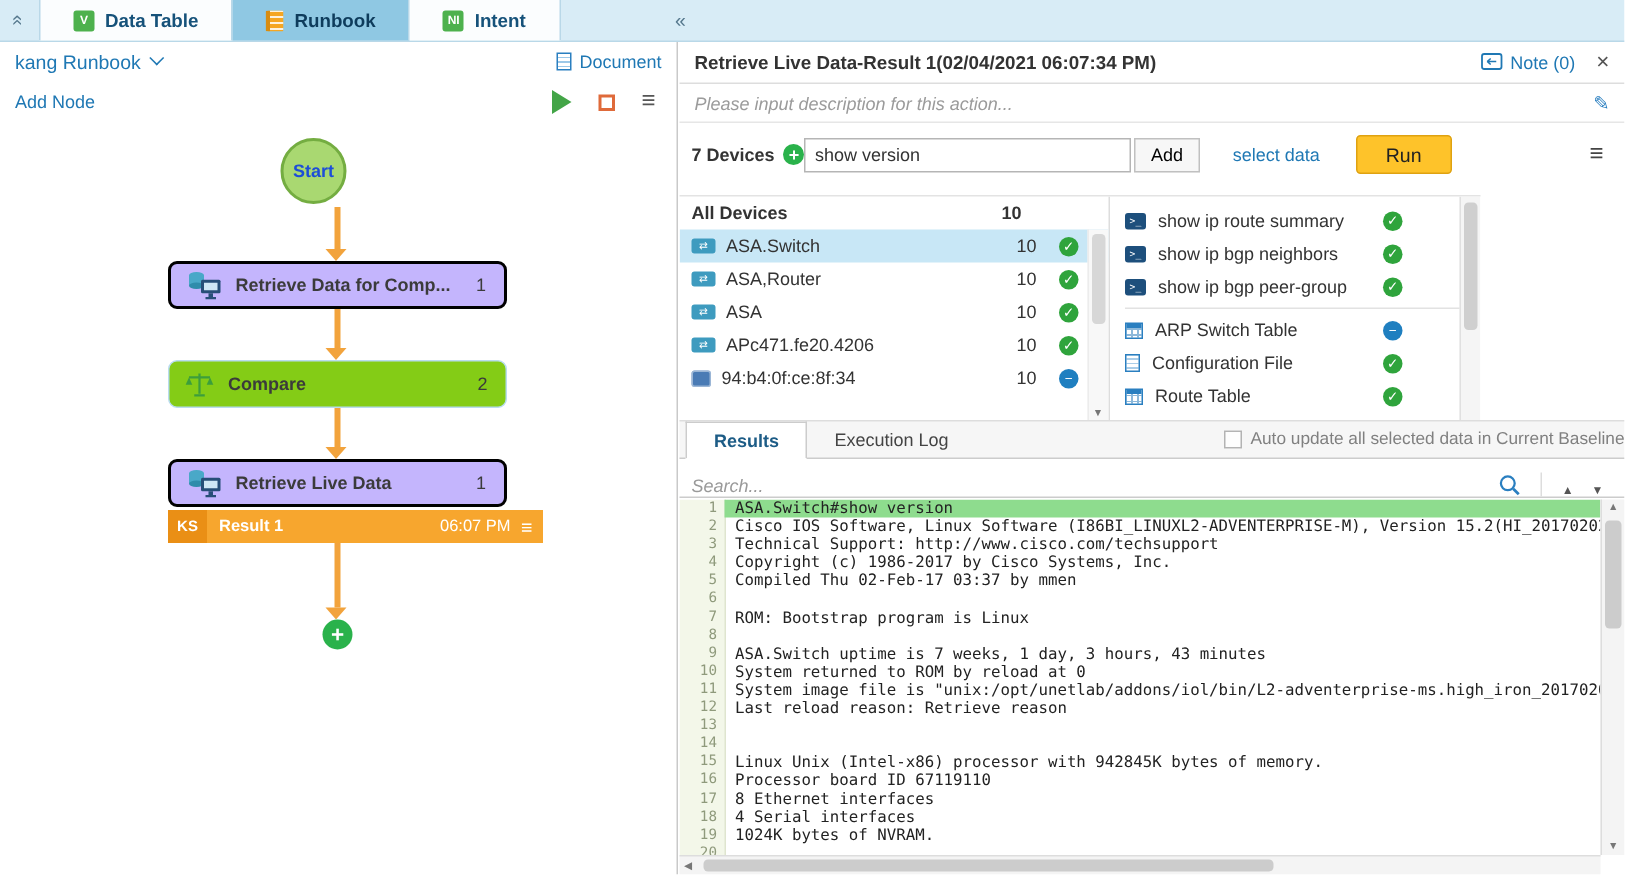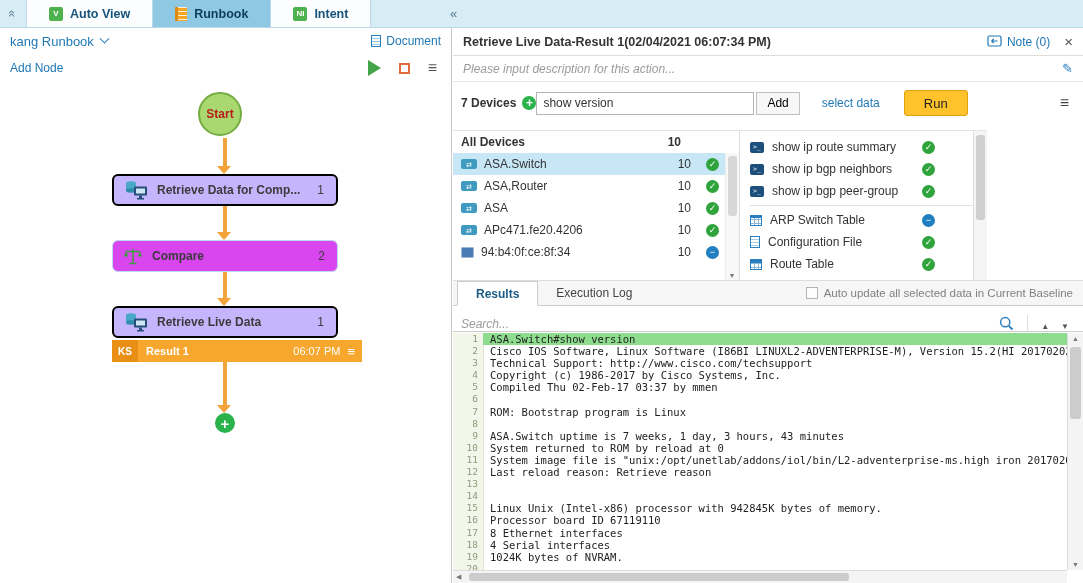--- a/index.html
+++ b/index.html
@@ -25,26 +25,26 @@
 .doc-link{color:#1f78b4;display:flex;align-items:center;gap:5px}
 .doc-ic{width:10px;height:12px;border:1px solid #2a7fc0;background:repeating-linear-gradient(to bottom,#fff 0 2px,#9cc8e8 2px 3px)}
 .lp-row2{height:28px;display:flex;align-items:center;padding:0 10px}
 .addnode{color:#1f78b4}
 .lp-tools{margin-left:auto;display:flex;align-items:center;gap:18px;padding-right:4px}
 .play{width:0;height:0;border-left:13px solid #43a547;border-top:8px solid transparent;border-bottom:8px solid transparent}
 .stop{width:11px;height:11px;border:2px solid #df6a3a;background:#fff}
 .ham{font-size:16px;color:#555;line-height:1}
 
 
-.start{position:absolute;left:198px;top:64px;width:44px;height:44px;border-radius:50%;background:#a9d871;border:2px solid #74ad41;display:flex;align-items:center;justify-content:center;font-weight:bold;color:#b91c1c}
+.start{position:absolute;left:187px;top:64px;width:44px;height:44px;border-radius:50%;background:#a9d871;border:2px solid #74ad41;display:flex;align-items:center;justify-content:center;font-weight:bold;color:#1d4ed8}
 .aline{position:absolute;left:223px;width:4px;background:#f2a33c}
 .ahead{position:absolute;left:217px;width:0;height:0;border-left:7px solid transparent;border-right:7px solid transparent;border-top:8px solid #f2a33c}
 .fnode{position:absolute;left:112px;width:226px;height:32px;border-radius:6px;display:flex;align-items:center;gap:9px;padding:0 10px}
 .fnode.lav{background:#c4b5fd;border:2px solid #000000}
-.fnode.blue{background:#d946ef;border:1px solid #b9dcef}
+.fnode.blue{background:#84cc16;border:1px solid #b9dcef}
 .fnode .nlabel{font-weight:bold;font-size:12px;color:#3b3b3b;flex:1;white-space:nowrap;overflow:hidden}
 .fnode .ncount{font-size:12px;color:#3b3b3b;padding-right:2px}
 .nicon{flex:0 0 auto;display:flex}
 .rbar{position:absolute;left:112px;top:312px;width:250px;height:22px;background:#f7a62e;display:flex;align-items:center;color:#fff}
 .rbar .ks{width:26px;height:22px;background:#ea8f15;display:flex;align-items:center;justify-content:center;font-size:10px;font-weight:bold}
 .rbar .rlabel{font-weight:bold;font-size:11px;margin-left:8px;flex:1}
 .rbar .rtime{font-size:11px;margin-right:7px}
 .rbar .rham{margin-right:7px;font-size:13px;line-height:1}
 .plusnode{position:absolute;left:215px;top:385px;width:20px;height:20px;border-radius:50%;background:#2ab24b;color:#fff;font-size:15px;font-weight:bold;display:flex;align-items:center;justify-content:center}
 
@@ -91,21 +91,21 @@
 .ic-table{width:12px;height:11px;border:1px solid #2a7fc0;flex:0 0 auto;background-image:linear-gradient(to bottom,#2a7fc0 0 2.5px,transparent 2.5px),repeating-linear-gradient(to right,transparent 0 3px,#8cb8da 3px 4px),repeating-linear-gradient(to bottom,transparent 0 3px,#8cb8da 3px 4px)}
 .ic-file{width:10px;height:12px;border:1px solid #2a7fc0;background:repeating-linear-gradient(to bottom,#fff 0 2px,#aacde8 2px 3px);flex:0 0 auto}
 .q-scroll{position:absolute;right:0;top:0;bottom:0;width:14px;background:#f5f5f5;border-left:1px solid #e0e0e0}
 .q-thumb{position:absolute;right:2px;top:4px;width:9px;height:85px;background:#cfcfcf;border-radius:3px}
 
 
 .rp-results{position:absolute;top:252px;left:0;width:630px;bottom:0}
 .res-tabs{height:26px;background:#f6f6f6;border-top:1px solid #ddd;border-bottom:1px solid #ccc;display:flex;align-items:stretch}
 .res-tab{display:flex;align-items:center;justify-content:center;padding:0 18px;color:#444}
 .res-tab.active{background:#fff;border:1px solid #ccc;border-bottom:1px solid #fff;margin-bottom:-1px;margin-left:4px;color:#1d5c86;font-weight:bold}
-.autoupd{margin-left:auto;display:flex;align-items:center;gap:6px;color:#808080;font-size:11.5px;padding-right:10px}
+.autoupd{margin-left:auto;display:flex;align-items:center;gap:6px;color:#808080;font-size:11.5px;}
 .cbox{width:12px;height:12px;border:1px solid #b3b3b3;background:#fdfdfd;flex:0 0 auto}
 .searchrow{height:26px;border-bottom:1px solid #ccc;display:flex;align-items:flex-end;padding:0 8px}
 .searchtxt{color:#9a9a9a;font-style:italic;flex:1}
 .mag{flex:0 0 auto;margin-right:6px;display:flex}
 .sdivider{width:1px;height:16px;background:#ddd;margin:0 7px}
 .sarrow{font-size:8px;color:#555;padding:0 6px}
 
 
 .codewrap{position:absolute;top:53px;left:0;right:16px;bottom:13px;overflow:hidden;background:#fff}
 .codewrap::before{content:"";position:absolute;left:0;top:0;bottom:0;width:30px;background:#f3f7e9;border-right:1px solid #dfe5cf}
@@ -123,21 +123,21 @@
 </style>
 </head>
 <body>
 
 <div class="topbar">
   <div class="collapse">
       <span class="glyph">«</span>
     </div>
   <div class="tab">
     <span class="ticon green">V</span>
-    <span>Auto View</span>
+    <span>Data Table</span>
   </div>
   <div class="tab active">
     <span class="ticon book"></span>
     <span>Runbook</span>
   </div>
   <div class="tab">
     <span class="ticon green">NI</span>
     <span>Intent</span>
   </div>
 </div>

